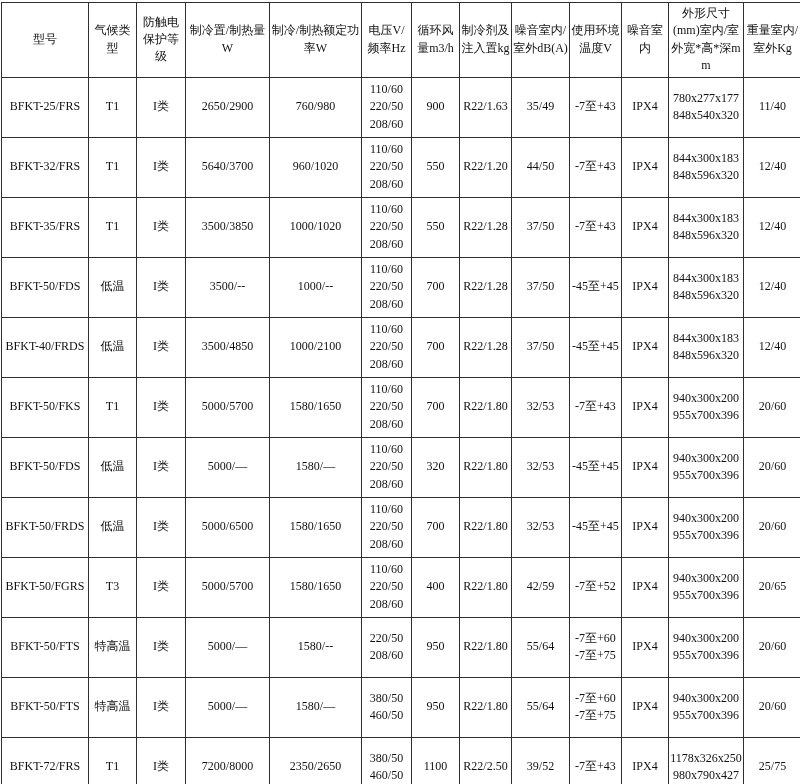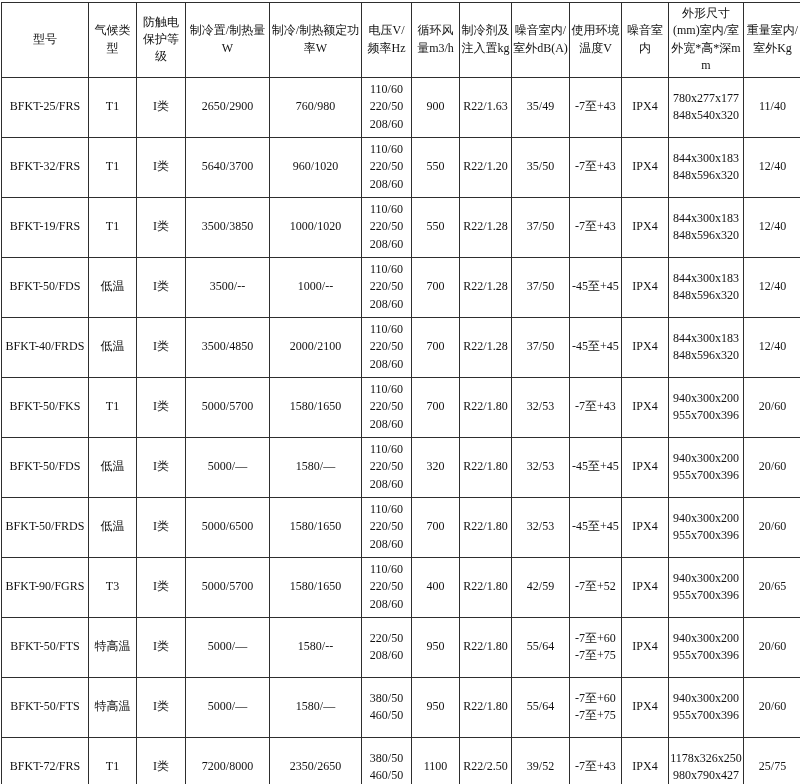--- a/index.html
+++ b/index.html
@@ -115,29 +115,29 @@
           <td>BFKT-32/FRS</td>
           <td>T1</td>
           <td>I类</td>
           <td>5640/3700</td>
           <td>960/1020</td>
           <td>110/60
 220/50
 208/60</td>
           <td>550</td>
           <td>R22/1.20</td>
-          <td>35/50</td>
+          <td>44/50</td>
           <td>-7至+43</td>
           <td>IPX4</td>
           <td>844x300x183
 848x596x320</td>
           <td>12/40</td>
         </tr>
         <tr>
-          <td>BFKT-19/FRS</td>
+          <td>BFKT-35/FRS</td>
           <td>T1</td>
           <td>I类</td>
           <td>3500/3850</td>
           <td>1000/1020</td>
           <td>110/60
 220/50
 208/60</td>
           <td>550</td>
           <td>R22/1.28</td>
           <td>37/50</td>
@@ -163,21 +163,21 @@
           <td>IPX4</td>
           <td>844x300x183
 848x596x320</td>
           <td>12/40</td>
         </tr>
         <tr>
           <td>BFKT-40/FRDS</td>
           <td>低温</td>
           <td>I类</td>
           <td>3500/4850</td>
-          <td>2000/2100</td>
+          <td>1000/2100</td>
           <td>110/60
 220/50
 208/60</td>
           <td>700</td>
           <td>R22/1.28</td>
           <td>37/50</td>
           <td>-45至+45</td>
           <td>IPX4</td>
           <td>844x300x183
 848x596x320</td>
@@ -231,21 +231,21 @@
           <td>700</td>
           <td>R22/1.80</td>
           <td>32/53</td>
           <td>-45至+45</td>
           <td>IPX4</td>
           <td>940x300x200
 955x700x396</td>
           <td>20/60</td>
         </tr>
         <tr>
-          <td>BFKT-90/FGRS</td>
+          <td>BFKT-50/FGRS</td>
           <td>T3</td>
           <td>I类</td>
           <td>5000/5700</td>
           <td>1580/1650</td>
           <td>110/60
 220/50
 208/60</td>
           <td>400</td>
           <td>R22/1.80</td>
           <td>42/59</td>

